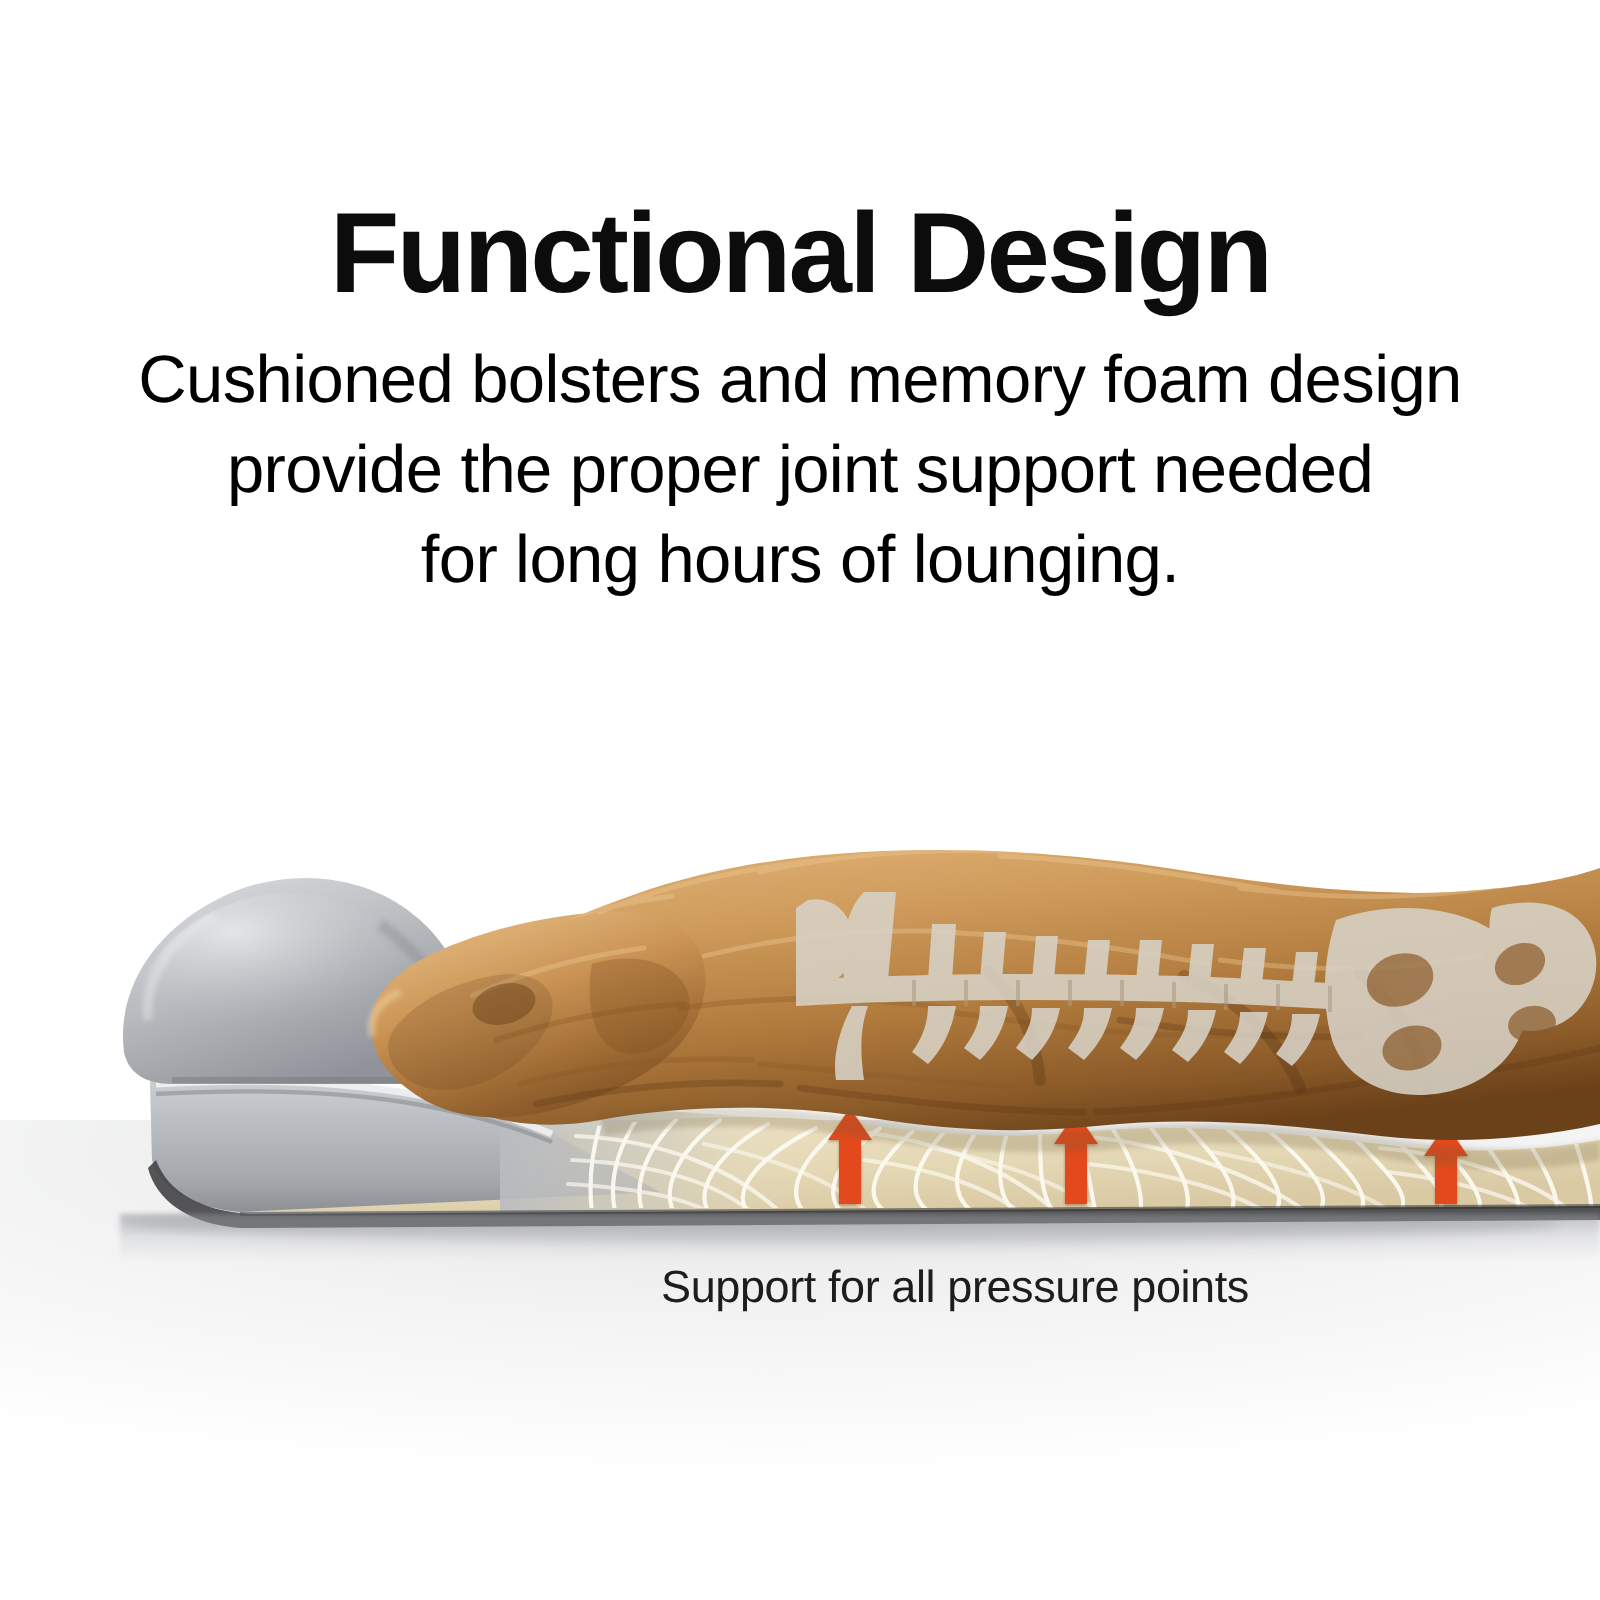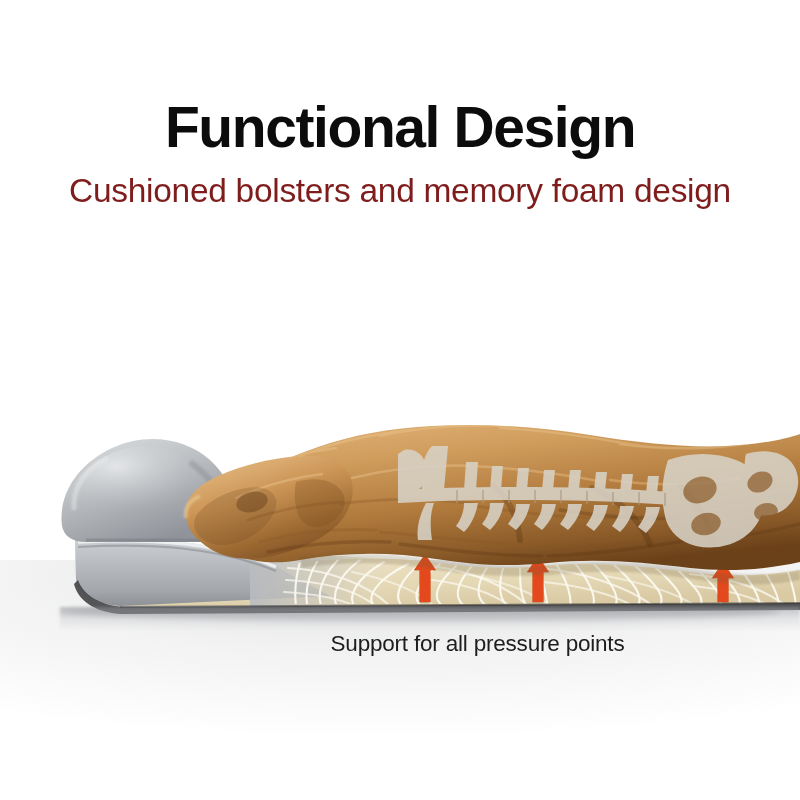--- a/index.html
+++ b/index.html
@@ -66,21 +66,21 @@
     color: #0c0c0c;
     margin: 0;
     padding: 0;
   }
   .subtitle {
     font-family: "Liberation Sans", sans-serif;
     font-weight: 400;
     font-size: 33.5px;
     line-height: 45px;
     letter-spacing: -0.3px;
-    color: #7f1d1d;
+    color: #000000;
     margin: 10px 0 0 0;
     padding: 0;
   }
   .subtitle span { display: block; }
 
   
   .scene {
     position: absolute;
     left: 0;
     top: 390px;
@@ -111,20 +111,22 @@
 <body>
 
 <div id="page">
 
   <div class="floor-wash"></div>
 
   <div class="headings">
     <h1 class="title">Functional Design</h1>
     <p class="subtitle">
       <span>Cushioned bolsters and memory foam design</span>
+      <span>provide the proper joint support needed</span>
+      <span>for long hours of lounging.</span>
     </p>
   </div>
 
   <div class="scene">
     <svg width="800" height="260" viewBox="0 0 800 260" xmlns="http://www.w3.org/2000/svg">
       <defs>
 
         <linearGradient id="gBolster" x1="0" y1="0" x2="0.55" y2="1">
           <stop offset="0%" stop-color="#dcdee0"></stop>
           <stop offset="38%" stop-color="#c3c6c9"></stop>

